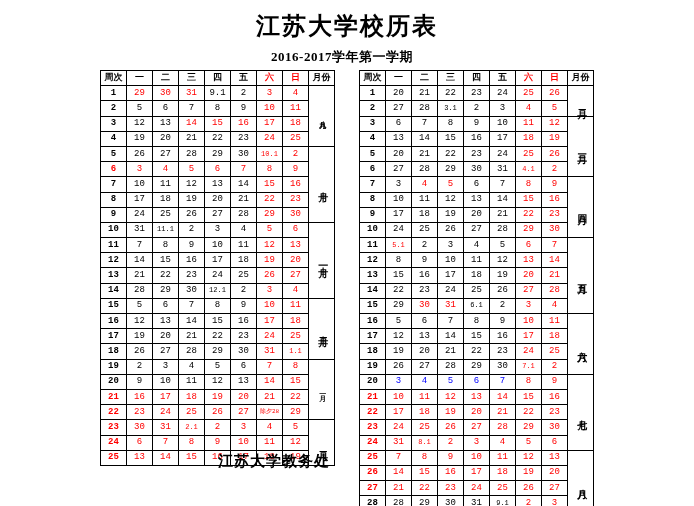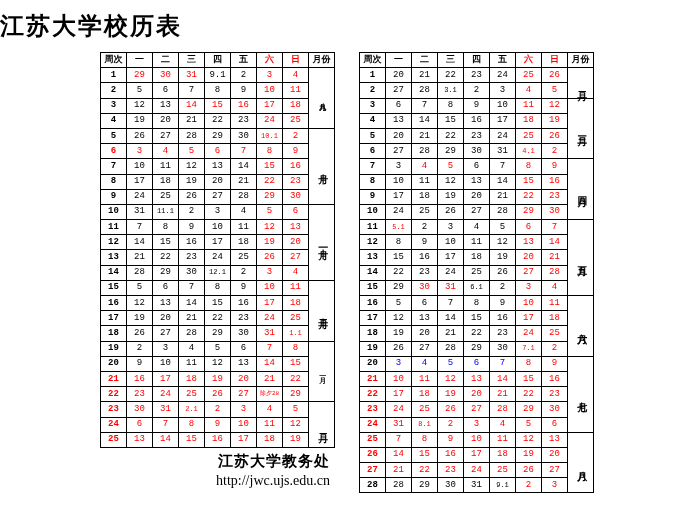--- a/index.html
+++ b/index.html
@@ -5,21 +5,21 @@
   html,body{margin:0;padding:0;}
   body{
     width:694px;height:506px;
     background:#ffffff;
     font-family:"Liberation Sans", sans-serif;
     color:#000;
     overflow:hidden;
     position:relative;
   }
   .page-title{
-    text-align:left;
+    text-align:center;
     font-family:"Liberation Serif", serif;
     font-weight:bold;
     font-size:24px;
     letter-spacing:2px;
     margin-top:10px;
     margin-bottom:6px;
   }
   .sem-titles{
     display:flex;
     width:640px;
@@ -98,20 +98,21 @@
     font-size:14px;
     margin-top:2px;
   }
 </style>
 </head>
 <body>
 
 <div class="page-title">江苏大学校历表</div>
 
 <div class="sem-titles">
+  <div class="sem-title left">2016-2017学年第一学期</div>
 </div>
 
 <div class="tables">
   <table class="cal" id="cal-0">
       <thead>
         <tr>
           <th class="wk">周次</th>
           <th>一</th>
           <th>二</th>
           <th>三</th>
@@ -682,14 +683,13 @@
           <td class="sm">9.1</td>
           <td class="red">2</td>
           <td class="red">3</td>
         </tr>
       </tbody>
     </table>
 </div>
 
 <div class="footer">
   <div class="f1">江苏大学教务处</div>
-  <div class="f2">http://jwc.ujs.edu.cn</div>
 </div>
 
 </body></html>

